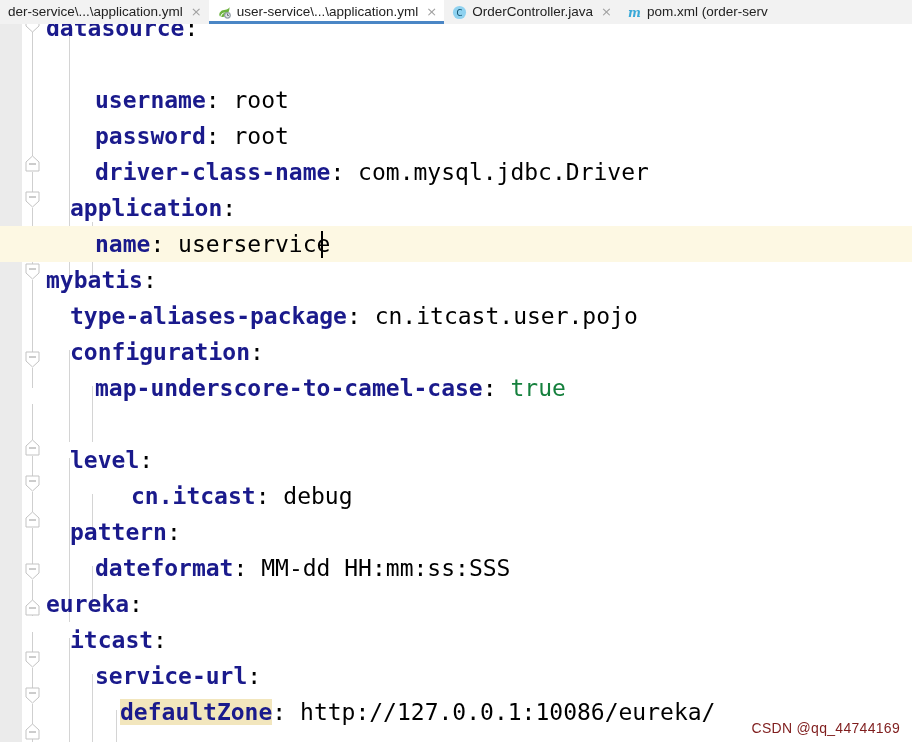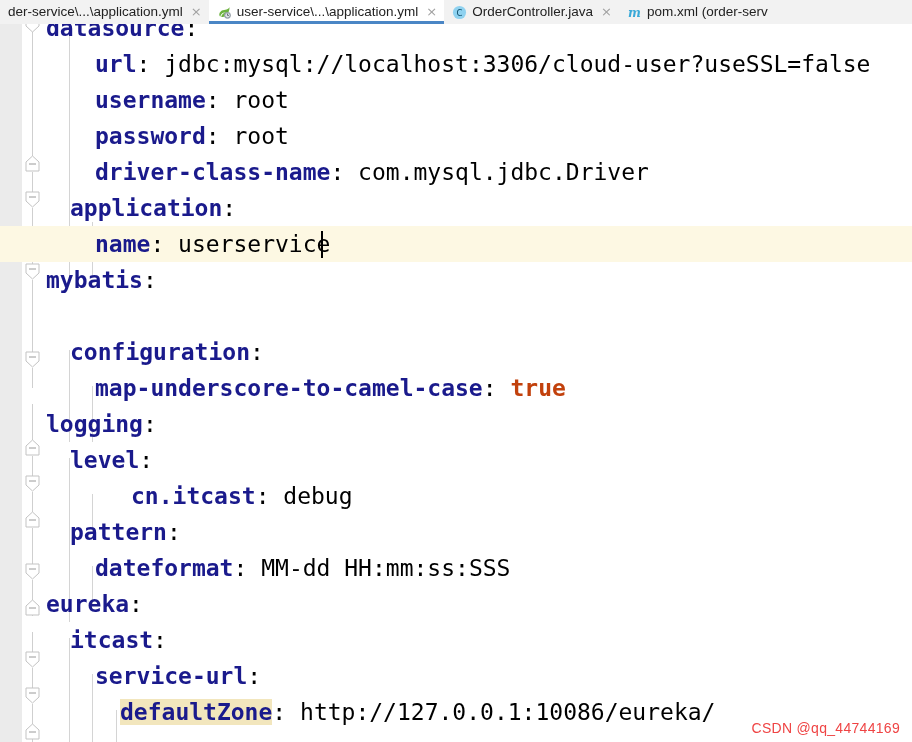--- a/index.html
+++ b/index.html
@@ -94,21 +94,21 @@
   .line .txt {
     position: absolute;
     left: 44px;
     top: 0;
     line-height: 36px;
   }
   .line.current { background: #fdf8e3; }
 
   .k { color: #1a1a8c; font-weight: bold; }
   .v { color: #000000; }
-  .bool { color: #c2410c; font-weight: bold; }
+  .bool { color: #15803d; font-weight: normal; }
   .punct { color: #000000; }
   .hl { background: #f2e6bd; }
 
   
   .iguide {
     position: absolute;
     width: 1px;
     background: #d4d4d4;
   }
 
@@ -133,21 +133,21 @@
     position: absolute;
     width: 2px;
     background: #000000;
   }
 
   
   #watermark {
     position: absolute;
     right: 12px; bottom: 6px;
     font-size: 14px;
-    color: #ef4444;
+    color: #7f1d1d;
     font-family: "Liberation Sans", sans-serif;
     letter-spacing: 0.3px;
   }
 </style>
 </head>
 <body>
 
 <div id="tabbar">
 
   <div class="tab">
@@ -305,23 +305,20 @@
   <div class="iguide" style="left:69px;top:614px;height:104px;"></div>
   <div class="iguide" style="left:92px;top:650px;height:68px;"></div>
   <div class="iguide" style="left:116px;top:686px;height:32px;"></div>
 
   <div id="codearea">
 
     <div class="line" style="top:-14px;">
       <span class="txt" style="left:46px;"><span class="k">datasource</span><span class="punct">:</span></span>
     </div>
 
-    <div class="line" style="top:22px;">
-      <span class="txt" style="left:95px;"><span class="k">url</span><span class="punct">: </span><span class="v">jdbc:mysql://localhost:3306/cloud-user?useSSL=false</span></span>
-    </div>
 
     <div class="line" style="top:58px;">
       <span class="txt" style="left:95px;"><span class="k">username</span><span class="punct">: </span><span class="v">root</span></span>
     </div>
 
     <div class="line" style="top:94px;">
       <span class="txt" style="left:95px;"><span class="k">password</span><span class="punct">: </span><span class="v">root</span></span>
     </div>
 
     <div class="line" style="top:130px;">
@@ -333,32 +330,32 @@
     </div>
 
     <div class="line current" style="top:202px;">
       <span class="txt" style="left:95px;"><span class="k">name</span><span class="punct">: </span><span class="v">userservice</span></span>
     </div>
 
     <div class="line" style="top:238px;">
       <span class="txt" style="left:46px;"><span class="k">mybatis</span><span class="punct">:</span></span>
     </div>
 
+    <div class="line" style="top:274px;">
+      <span class="txt" style="left:70px;"><span class="k">type-aliases-package</span><span class="punct">: </span><span class="v">cn.itcast.user.pojo</span></span>
+    </div>
 
     <div class="line" style="top:310px;">
       <span class="txt" style="left:70px;"><span class="k">configuration</span><span class="punct">:</span></span>
     </div>
 
     <div class="line" style="top:346px;">
       <span class="txt" style="left:95px;"><span class="k">map-underscore-to-camel-case</span><span class="punct">: </span><span class="bool">true</span></span>
     </div>
 
-    <div class="line" style="top:382px;">
-      <span class="txt" style="left:46px;"><span class="k">logging</span><span class="punct">:</span></span>
-    </div>
 
     <div class="line" style="top:418px;">
       <span class="txt" style="left:70px;"><span class="k">level</span><span class="punct">:</span></span>
     </div>
 
     <div class="line" style="top:454px;">
       <span class="txt" style="left:95px;margin-left:36px;"><span class="k">cn.itcast</span><span class="punct">: </span><span class="v">debug</span></span>
     </div>
 
     <div class="line" style="top:490px;">

